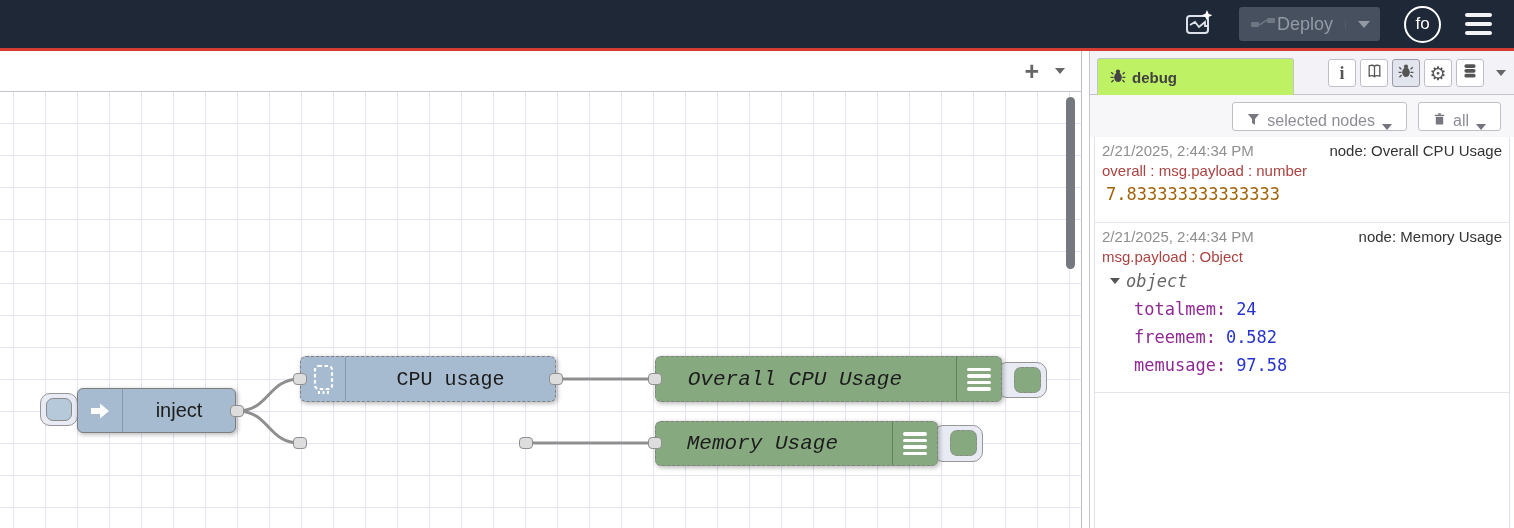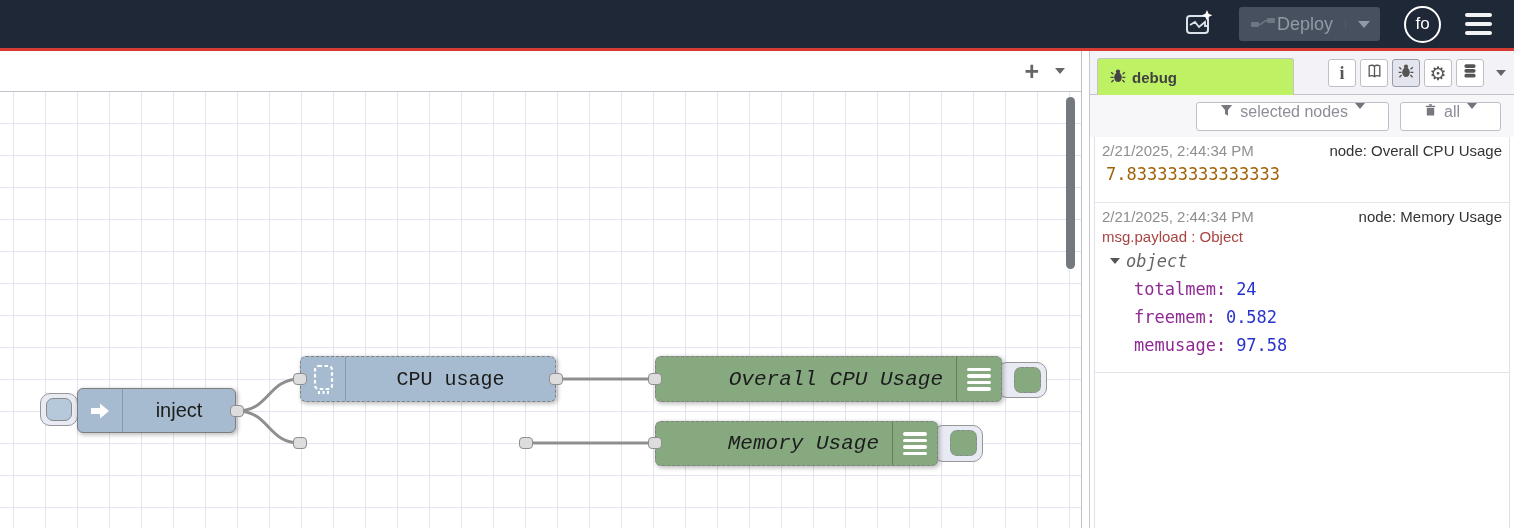--- a/index.html
+++ b/index.html
@@ -34,21 +34,21 @@
     background-image:linear-gradient(to right,#e4e4f2 1px,transparent 1px),linear-gradient(to bottom,#e4e4f2 1px,transparent 1px);
     background-size:32px 32px; background-position:13px 31px; overflow:hidden; }
   .wires { position:absolute; left:0; top:0; z-index:1; }
   .node { position:absolute; border:1px solid #7d7d7d; border-radius:6px; box-shadow:1.5px 1.5px 4px rgba(0,0,0,0.25); display:flex; align-items:center; z-index:3; font-size:20px; color:#1c1c1c; cursor:pointer; }
   .node .icon-region { width:45px; align-self:stretch; display:flex; align-items:center; justify-content:center; border-right:1px solid rgba(0,0,0,0.18); }
   .node .lbl { flex:1; text-align:center; white-space:nowrap; }
   .node.dashed { border-style:dashed; border-color:#808080;font-family:Liberation Mono, monospace; }
   .n-inject { background:#a6bbcf; }
   .n-cpu { background:#a6bbcf; }
   .n-mem { background:#2fb0b5; }
-  .n-debug { background:#87a980; }
+  .n-debug { background:#87a980;gap:41px; }
   .n-debug .lbl { text-align:right; font-style:italic; font-size:21px; padding-right:13px; }
   .n-debug .icon-region { border-right:none; border-left:1px solid rgba(0,0,0,0.25); }
   .lines { display:flex; flex-direction:column; gap:3px; }
   .lines i { display:block; width:24px; height:3.5px; background:#fff; border-radius:2px; }
   .port { position:absolute; width:14px; height:12px; background:#ddd; border:1px solid #8f8f8f; border-radius:4px; z-index:4; cursor:crosshair; }
   .side-btn { position:absolute; background:#e9ebf4; border:1px solid #979797; border-radius:10px; z-index:2; cursor:pointer; }
   .side-btn .inner { position:absolute; border:1px dashed #8a8a8a; border-radius:7px; }
   .inject-btn .inner { left:5px; top:4px; width:26px; height:23px; background:#b5c9da; border-style:solid; }
   .dbg-toggle .inner { right:5px; top:4px; width:27px; height:26px; background:#87a980; }
   .vscroll { position:absolute; left:1066px; top:5px; width:9px; height:172px; background:#74797f; border-radius:5px; z-index:6; cursor:pointer; }
@@ -58,21 +58,21 @@
   .dbg-tab { position:absolute; left:7px; bottom:-1px; width:197px; height:37px; background:#bef264; border:1px solid #c3c3cc; border-bottom:none; border-radius:3px 3px 0 0; display:flex; align-items:center; padding-left:12px; gap:6px; font-size:15px; font-weight:bold; color:#414141; cursor:pointer; }
   .tab-btns { position:absolute; right:8px; bottom:7px; display:flex; align-items:center; gap:4px; }
   .tab-btn { width:28px; height:28px; background:#fff; border:1px solid #bfbfc9; border-radius:3px; display:flex; align-items:center; justify-content:center; color:#555; cursor:pointer; }
   .tab-btn.active { background:#e2e5ee; border-color:#9a9aa8; }
   .tab-btn .info-glyph { font-family:"Liberation Serif",serif; font-weight:bold; font-size:18px; line-height:1; }
   .tab-btn .gear-glyph { font-size:19px; line-height:1; }
   .tab-btns .caret { color:#666; margin-left:8px; }
 
   
   .side-toolbar { height:42px; background:#f7f7f9; display:flex; align-items:center; justify-content:flex-end; gap:11px; padding-right:13px; flex:0 0 auto; }
-  .tool-btn { height:29px; background:#fff; border:1px solid #bfbfc9; border-radius:3px; color:#8d8d97; font-size:16px; display:flex; align-items:flex-start; gap:7px; padding:0 23px; cursor:pointer; }
+  .tool-btn { height:29px; background:#fff; border:1px solid #bfbfc9; border-radius:3px; color:#8d8d97; font-size:16px; display:flex; align-items:flex-end; gap:7px; padding:0 14px; cursor:pointer; }
   .tool-btn .caret { color:#74747e; }
 
   
   .msg-list { flex:1; background:#fff; border-left:1px solid #dfe0e8; border-right:1px solid #dfe0e8; margin:0 4px; overflow:hidden; }
   .msg { padding:4px 7px 13px; border-bottom:1px solid #e4e4ec; }
   .msg-meta { display:flex; justify-content:space-between; align-items:baseline; color:#8f8f8f; font-size:15px; line-height:20px; }
   .msg-meta .src { color:#333; padding-left:8px; white-space:nowrap; }
   .msg-prop { color:#a94442; font-size:15px; line-height:20px; }
   .msg-value { font-family:"DejaVu Sans Mono",monospace; color:#a16207; font-size:17px; line-height:25px; padding:1px 0 2px 4px; }
   .tree { font-family:"DejaVu Sans Mono",monospace; font-size:17px; }
@@ -273,20 +273,21 @@
           <span class="caret sm"></span>
         </div>
       </div>
 
       <div class="msg-list">
         <div class="msg">
           <div class="msg-meta">
             <span class="ts">2/21/2025, 2:44:34 PM</span>
             <span class="src">node: Overall CPU Usage</span>
           </div>
+          <div class="msg-prop">overall : msg.payload : number</div>
           <div class="msg-value">7.833333333333333</div>
         </div>
 
         <div class="msg">
           <div class="msg-meta">
             <span class="ts">2/21/2025, 2:44:34 PM</span>
             <span class="src">node: Memory Usage</span>
           </div>
           <div class="msg-prop">msg.payload : Object</div>
           <div class="tree">

